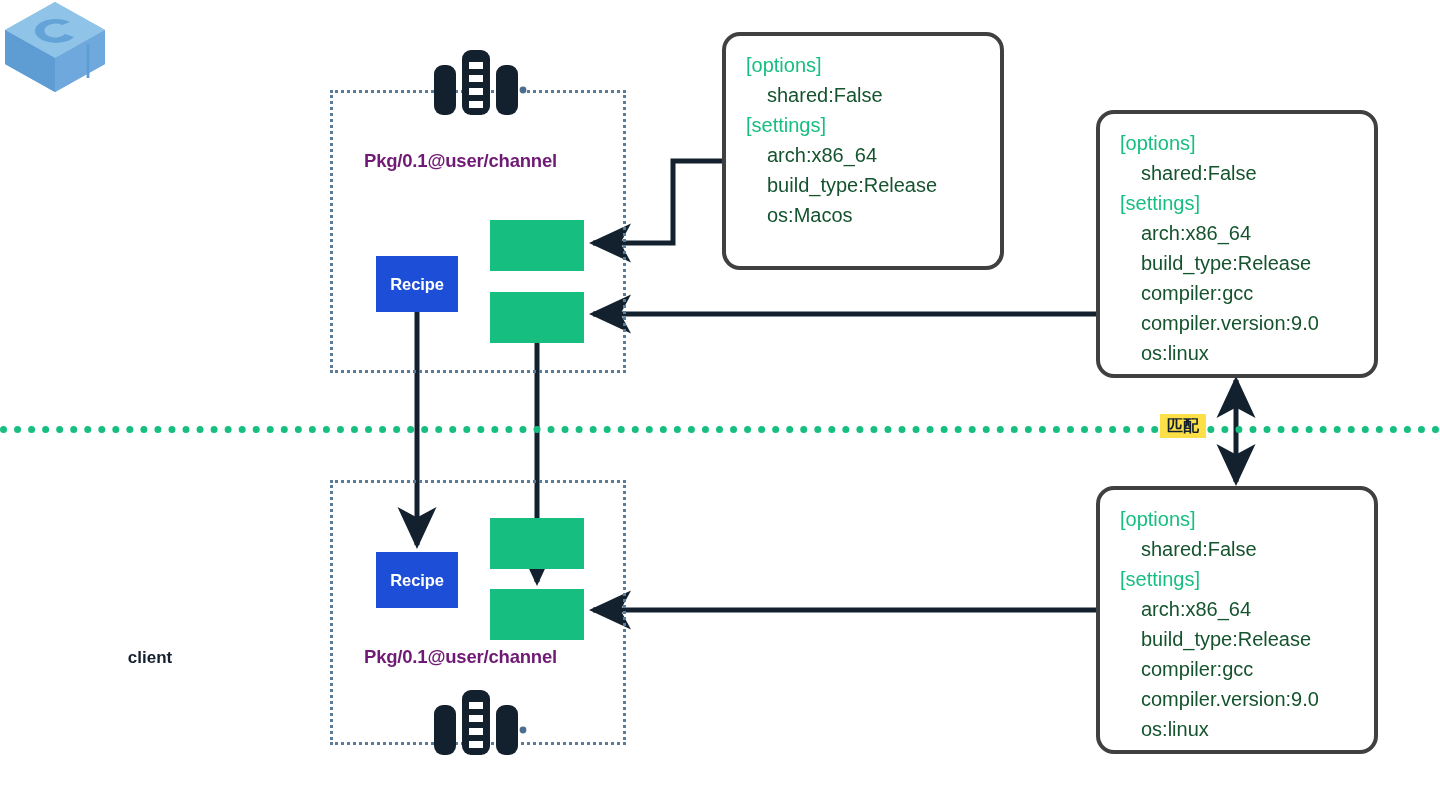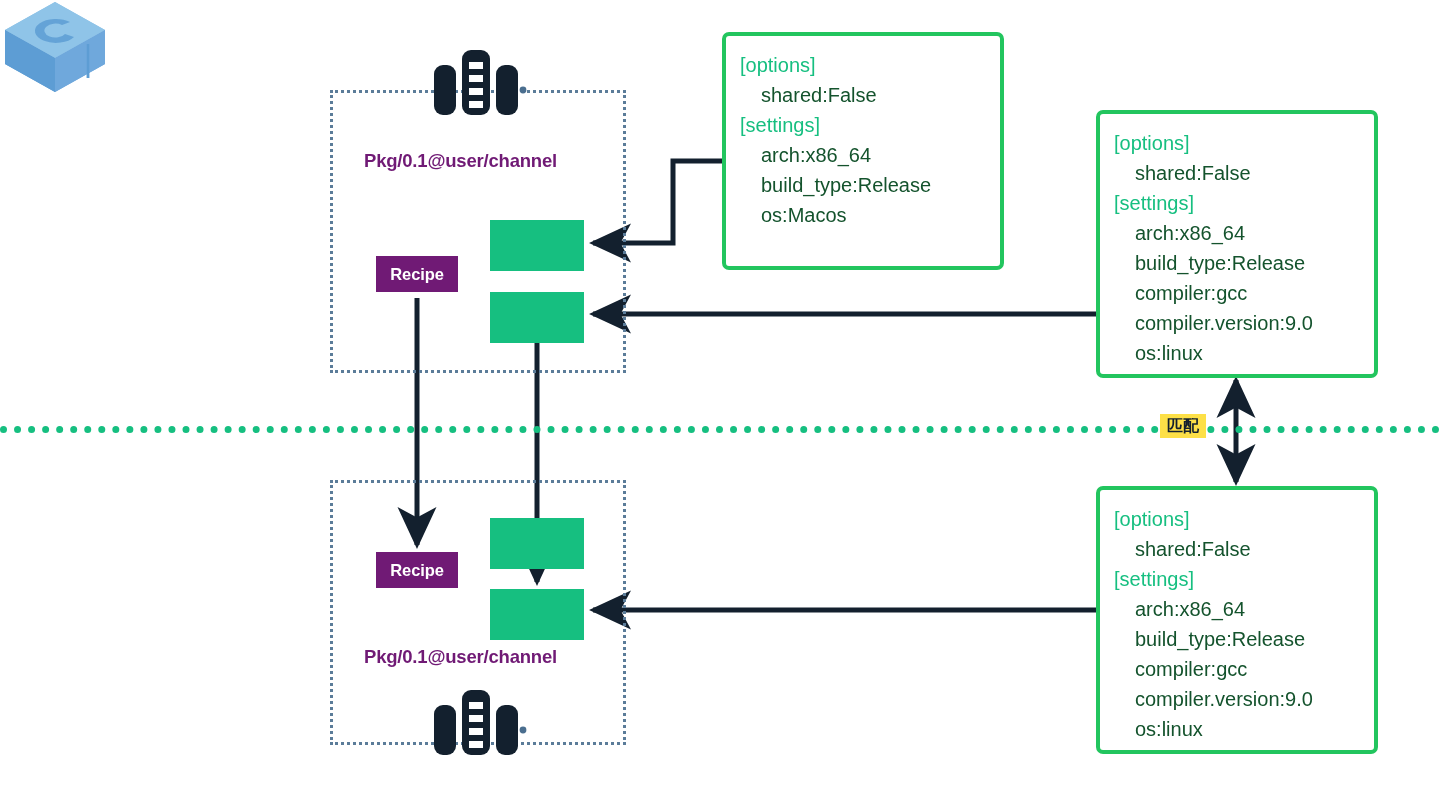--- a/index.html
+++ b/index.html
@@ -33,33 +33,33 @@
   .binary{
     position:absolute;background:#16bf80;width:94px;height:51px;
   }
   #binary-top-1{left:490px;top:220px;}
   #binary-top-2{left:490px;top:292px;}
   #binary-bottom-1{left:490px;top:518px;}
   #binary-bottom-2{left:490px;top:589px;}
 
   
   .recipe{
-    position:absolute;width:82px;height:36px;background:#701a75;
+    position:absolute;width:82px;height:56px;background:#1d4ed8;
     color:#ffffff;font-size:16.5px;font-weight:bold;
     display:flex;align-items:center;justify-content:center;
     letter-spacing:-0.1px;
   }
   #recipe-top{left:376px;top:256px;}
   #recipe-bottom{left:376px;top:552px;}
 
   
   .profile-card{
     position:absolute;box-sizing:border-box;
-    border:4px solid #22c55e;border-radius:7px;background:#ffffff;
-    padding:14px 20px 16px 14px;
+    border:4px solid #404040;border-radius:18px;background:#ffffff;
+    padding:14px 20px 16px 20px;
   }
   #profile-macos{left:722px;top:32px;width:282px;height:238px;}
   #profile-linux-remote{left:1096px;top:110px;width:282px;height:268px;}
   #profile-linux-local{left:1096px;top:486px;width:282px;height:268px;}
 
   .profile-card .sect{
     color:#16bf80;font-size:20px;font-weight:400;line-height:1.50;
     white-space:nowrap;
   }
   .profile-card .kv{
@@ -134,20 +134,21 @@
 
   <div class="cube-wrap">
     <svg width="110" height="96" viewBox="0 0 110 96" aria-hidden="true">
       <polygon points="55,2 105,30 55,58 5,30" fill="#8fc4e8"></polygon>
       <polygon points="5,30 55,58 55,92 5,64" fill="#5d9dd4"></polygon>
       <polygon points="55,58 105,30 105,64 55,92" fill="#6fa8dc"></polygon>
       <path d="M70,22 a21,12 0 1 0 4,15 l-9,-3 a11,7 0 1 1 -3,-9 z" fill="#5d9dd4" opacity="0.85"></path>
       <line x1="88" y1="44" x2="88" y2="78" stroke="#5d9dd4" stroke-width="2.5"></line>
     </svg>
   </div>
+  <div class="node-label" id="label-client">client</div>
 
   <div class="pkg-box" id="pkg-box-top"></div>
   <div class="pkg-box" id="pkg-box-bottom"></div>
 
   <div class="pkg-label" id="pkg-label-top">Pkg/0.1@user/channel</div>
   <div class="pkg-label" id="pkg-label-bottom">Pkg/0.1@user/channel</div>
 
   <div class="rack" id="rack-top">
     <svg width="96" height="70" viewBox="0 0 96 70" aria-hidden="true">
       <rect x="2" y="17" width="22" height="50" rx="9" fill="#13202e"></rect>

